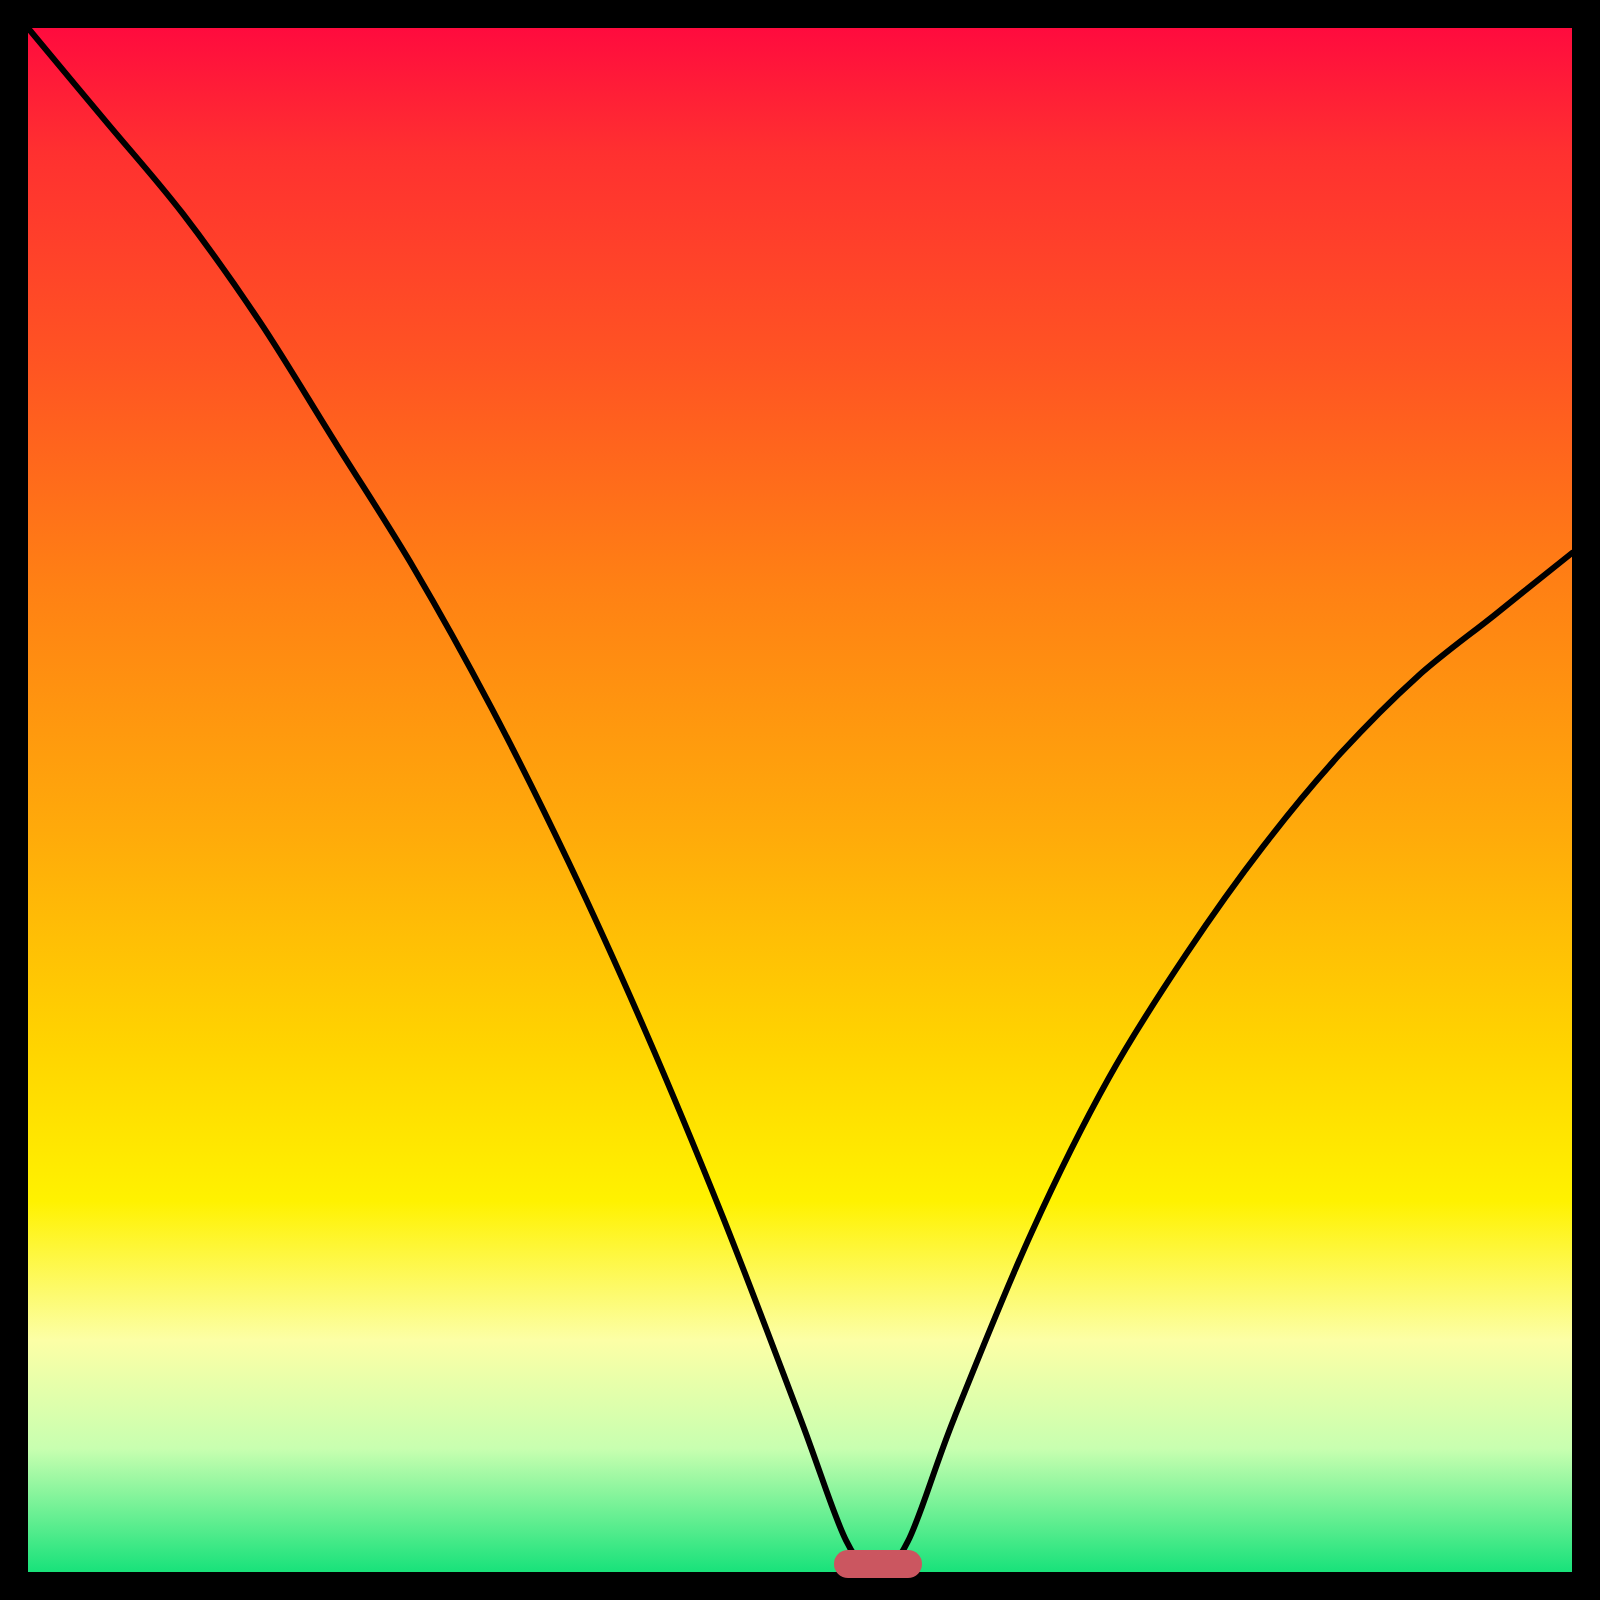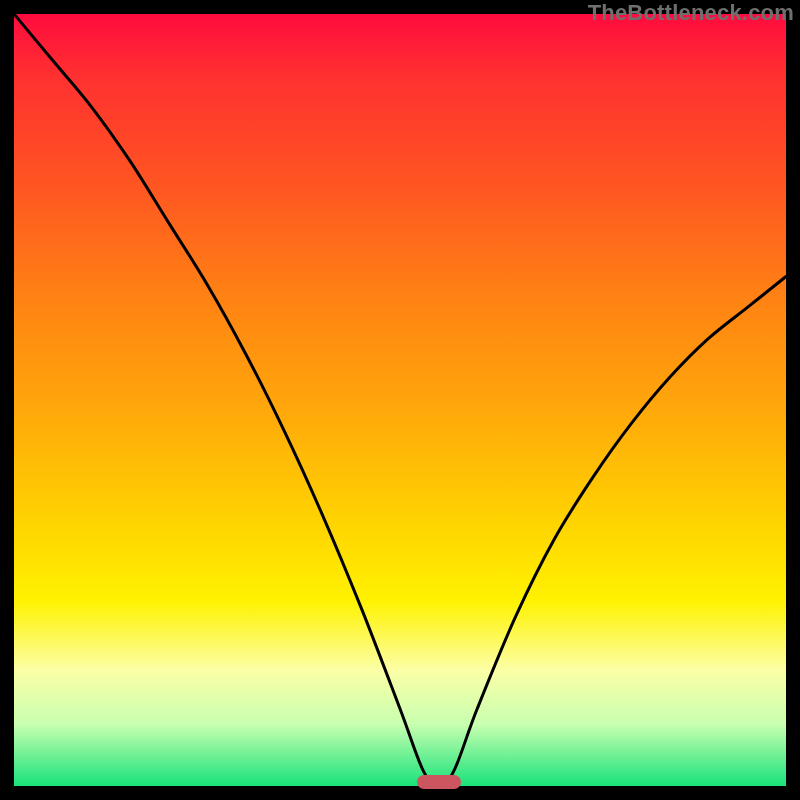--- a/index.html
+++ b/index.html
@@ -71,14 +71,13 @@
 <div class="frame">
   <div class="plot">
 
     <svg class="curve" viewBox="0 0 772 772" preserveAspectRatio="none">
       <path id="curve-path" d="M 0.0 0.0 C 6.4 7.7, 25.7 30.9, 38.6 46.3 C 51.5 61.8, 64.3 75.9, 77.2 92.6 C 90.1 109.4, 102.9 127.4, 115.8 146.7 C 128.7 166.0, 141.5 187.9, 154.4 208.4 C 167.3 229.0, 180.1 248.3, 193.0 270.2 C 205.9 292.1, 218.7 315.2, 231.6 339.7 C 244.5 364.1, 257.3 389.9, 270.2 416.9 C 283.1 443.9, 295.9 472.2, 308.8 501.8 C 321.7 531.4, 334.5 562.3, 347.4 594.4 C 360.3 626.6, 375.7 667.8, 386.0 694.8 C 396.3 721.8, 402.7 743.7, 409.2 756.6 C 415.6 769.4, 419.5 772.0, 424.6 772.0 C 429.7 772.0, 433.6 769.4, 440.0 756.6 C 446.5 743.7, 452.9 720.5, 463.2 694.8 C 473.5 669.1, 488.9 630.5, 501.8 602.2 C 514.7 573.9, 527.5 548.1, 540.4 525.0 C 553.3 501.8, 566.1 482.5, 579.0 463.2 C 591.9 443.9, 604.7 425.9, 617.6 409.2 C 630.5 392.4, 643.3 377.0, 656.2 362.8 C 669.1 348.7, 681.9 335.8, 694.8 324.2 C 707.7 312.7, 720.5 303.7, 733.4 293.4 C 746.3 283.1, 765.6 267.6, 772.0 262.5" fill="none" stroke="#000" stroke-width="3" stroke-linejoin="round" stroke-linecap="round"></path>
     </svg>
 
     <div class="marker" id="marker" style="left: 424.6px; top: 768px;"></div>
 
   </div>
-  <div class="watermark">TheBottleneck.com</div>
 </div>
 
 </body></html>

